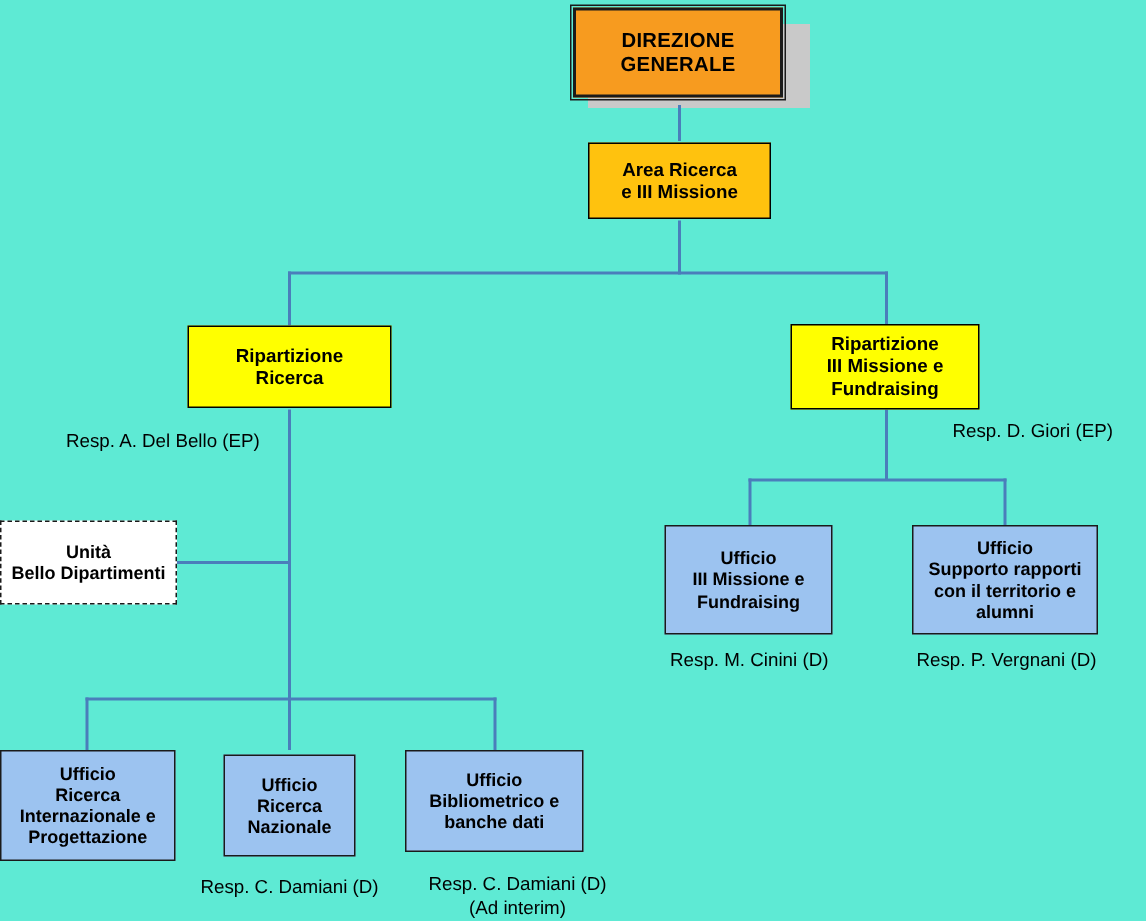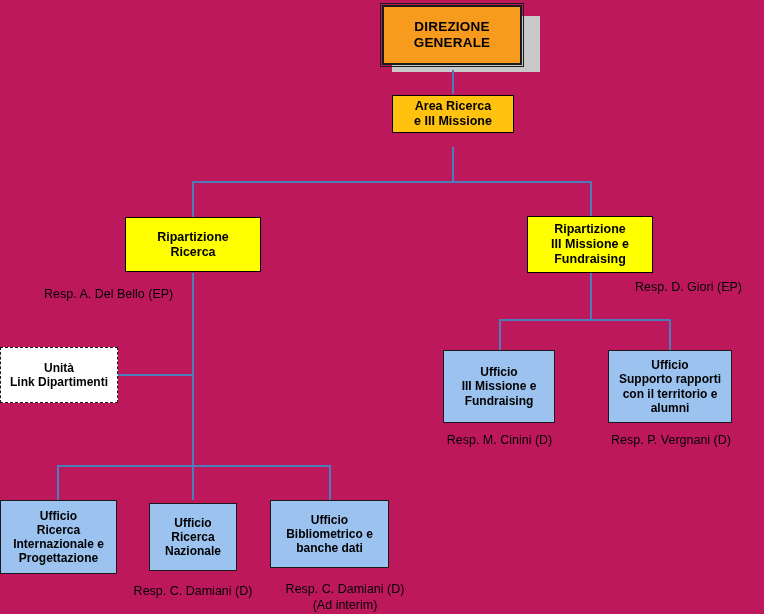--- a/index.html
+++ b/index.html
@@ -7,21 +7,21 @@
     padding: 0;
     background: #ffffff;
   }
   body {
     font-family: "Liberation Sans", sans-serif;
   }
   #chart {
     position: relative;
     width: 764px;
     height: 614px;
-    background: #be185d;
+    background: #5eead4;
     overflow: hidden;
   }
   .box {
     position: absolute;
     box-sizing: border-box;
     display: flex;
     align-items: center;
     justify-content: center;
     text-align: center;
     font-weight: bold;
@@ -111,32 +111,32 @@
   <div class="conn vline" style="left:590px; top:273px; height:47px;"></div>
   <div class="conn hline" style="left:499px; top:319px; width:172px;"></div>
   <div class="conn vline" style="left:499px; top:319px; height:31px;"></div>
   <div class="conn vline" style="left:669px; top:319px; height:31px;"></div>
 
   <div class="shadow" style="left:392px; top:16px; width:148px; height:56px;"></div>
 
   <div class="box box-root" style="left:382px; top:5px; width:140px; height:60px;">DIREZIONE
 GENERALE</div>
 
-  <div class="box box-amber" style="left:392px; top:95px; width:122px; height:38px;">Area Ricerca
+  <div class="box box-amber" style="left:392px; top:95px; width:122px; height:51px;">Area Ricerca
 e III Missione</div>
 
   <div class="box box-yellow" style="left:125px; top:217px; width:136px; height:55px;">Ripartizione
 Ricerca</div>
 
   <div class="box box-yellow" style="left:527px; top:216px; width:126px; height:57px;">Ripartizione
 III Missione e
 Fundraising</div>
 
   <div class="box box-dashed" style="left:0px; top:347px; width:118px; height:56px;">Unità
-Link Dipartimenti</div>
+Bello Dipartimenti</div>
 
   <div class="box box-blue" style="left:443px; top:350px; width:112px; height:73px;">Ufficio
 III Missione e
 Fundraising</div>
 
   <div class="box box-blue" style="left:608px; top:350px; width:124px; height:73px;">Ufficio
 Supporto rapporti
 con il territorio e
 alumni</div>
 

